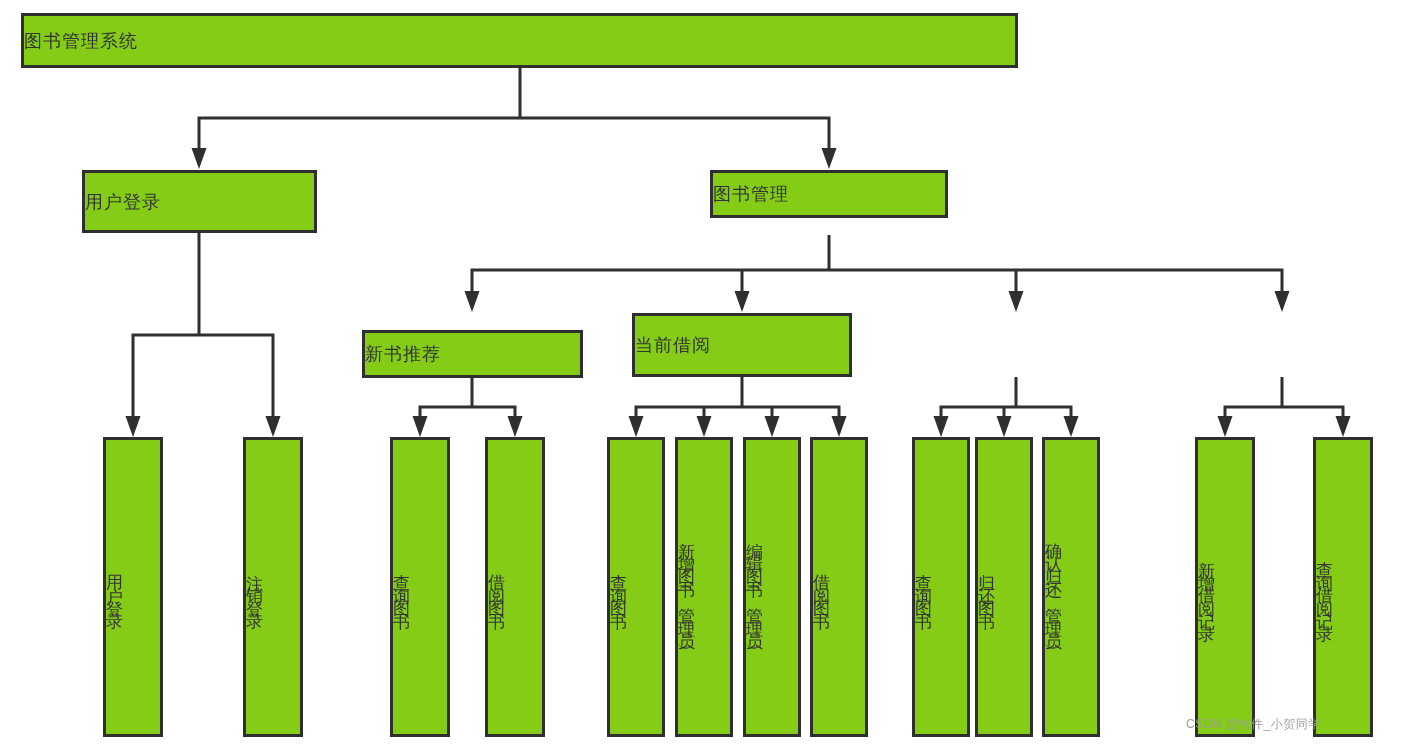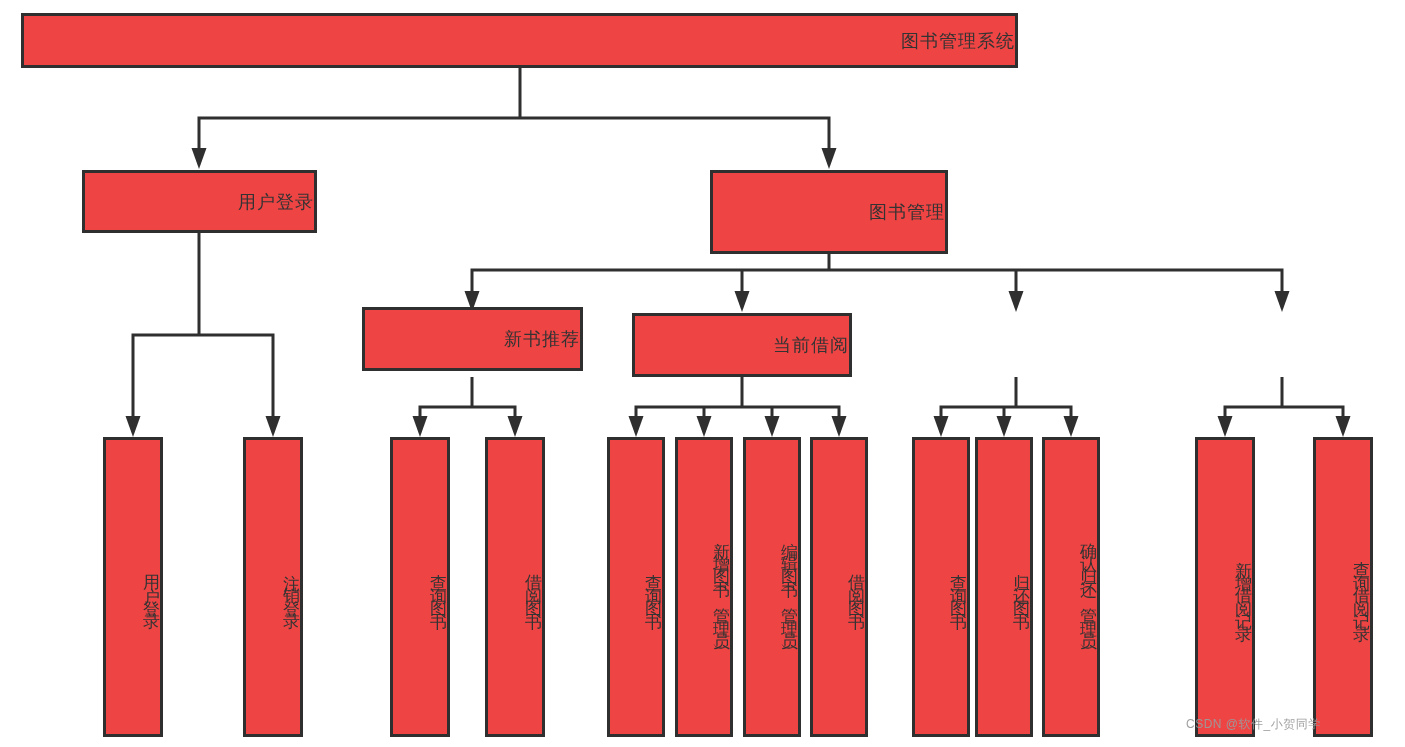--- a/index.html
+++ b/index.html
@@ -3,22 +3,22 @@
 <meta charset="utf-8">
 <style>
   html,body{margin:0;padding:0;}
   body{
     width:1405px;height:747px;position:relative;background:#ffffff;
     font-family:"Liberation Sans","DejaVu Sans",sans-serif;overflow:hidden;
   }
   #stage{position:absolute;inset:0;width:1405px;height:747px;}
   svg.wires{position:absolute;left:0;top:0;z-index:1;}
   .node{
-    position:absolute;box-sizing:border-box;background:#ef4444;
-    border:3px solid #2f2f2f;display:flex;align-items:center;justify-content:flex-end;
+    position:absolute;box-sizing:border-box;background:#84cc16;
+    border:3px solid #2f2f2f;display:flex;align-items:center;justify-content:flex-start;
     z-index:2;
   }
   .node .lbl{
     color:#333333;font-size:18px;letter-spacing:1px;white-space:nowrap;
   }
   .node.v .lbl{
     writing-mode:vertical-rl;text-orientation:mixed;
     font-size:17px;letter-spacing:13px;line-height:1;white-space:normal;
   }
   #watermark{
@@ -64,25 +64,25 @@
     </g>
   </svg>
 
   <div class="node" style="left:21px;top:13px;width:997px;height:55px">
     <span class="lbl">图书管理系统</span>
   </div>
 
   <div class="node" style="left:82px;top:170px;width:235px;height:63px">
     <span class="lbl">用户登录</span>
   </div>
-  <div class="node" style="left:710px;top:170px;width:238px;height:84px">
+  <div class="node" style="left:710px;top:170px;width:238px;height:48px">
     <span class="lbl">图书管理</span>
   </div>
 
-  <div class="node" style="left:362px;top:307px;width:221px;height:64px">
+  <div class="node" style="left:362px;top:330px;width:221px;height:48px">
     <span class="lbl">新书推荐</span>
   </div>
   <div class="node" style="left:632px;top:313px;width:220px;height:64px">
     <span class="lbl">当前借阅</span>
   </div>
 
   <div class="node v" style="left:103px;top:437px;width:60px;height:300px">
     <span class="lbl">用户登录</span>
   </div>
   <div class="node v" style="left:243px;top:437px;width:60px;height:300px">

